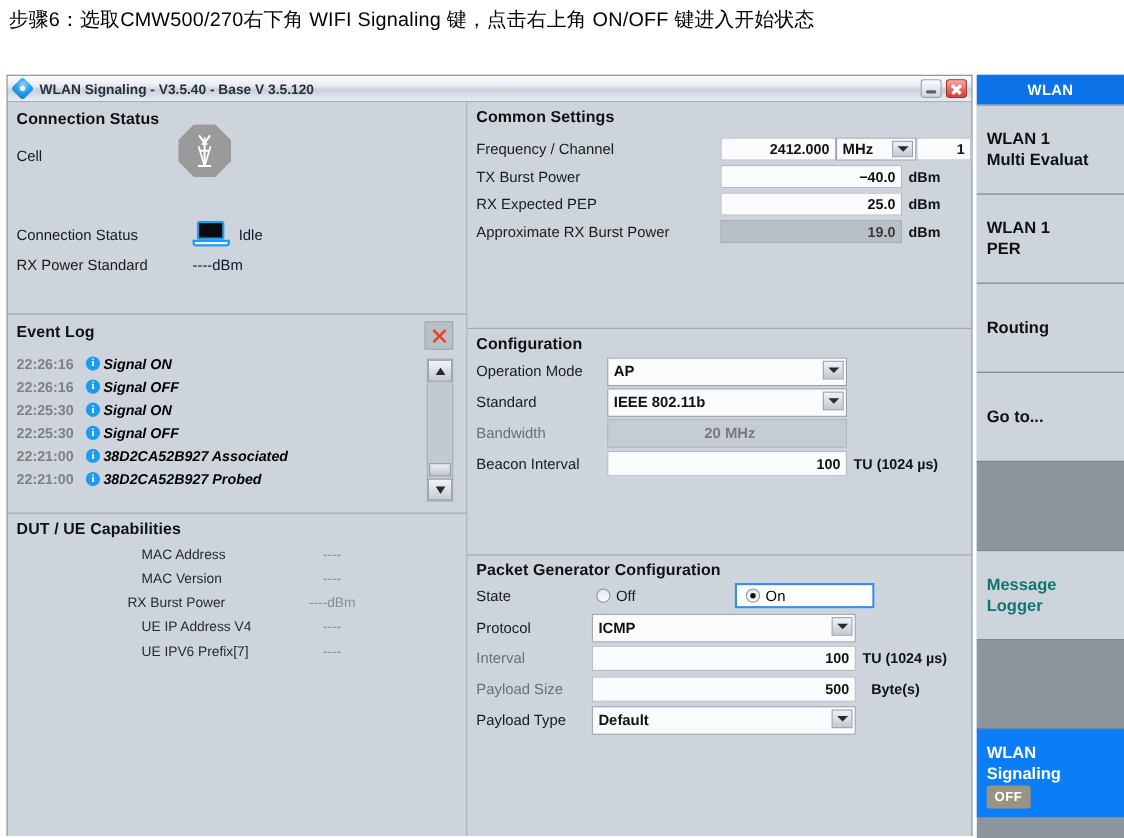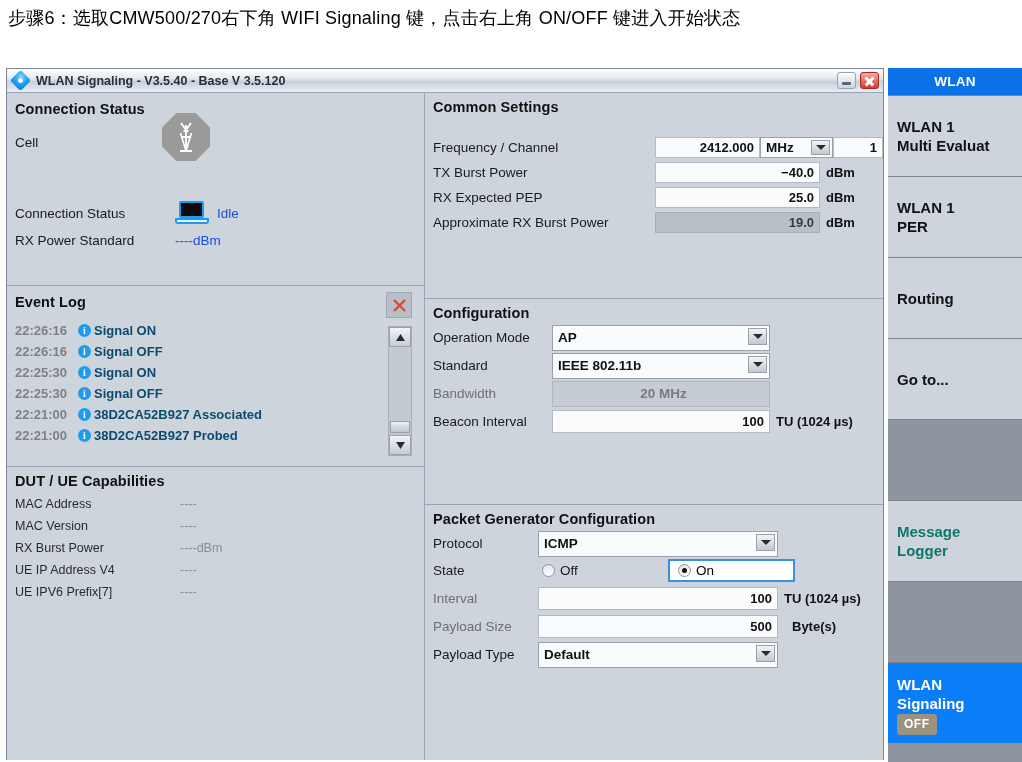--- a/index.html
+++ b/index.html
@@ -156,21 +156,21 @@
     box-sizing: border-box;
   }
   .laptop .base {
     position: absolute; left: 0; top: 17px;
     width: 34px; height: 6px;
     background: #eef6fd;
     border: 2px solid #1e9bef;
     border-radius: 0 0 3px 3px;
     box-sizing: border-box;
   }
-  .muted { color: #1d4ed8; font-size: 13.5px; }
+  .muted { color: #0f172a; font-size: 13.5px; }
 
   
   .evt-panel { position: relative; height: 180px; }
   .evt-close {
     position: absolute; right: 12px; top: 6px;
     width: 26px; height: 26px;
     background: #b9bfc7;
     border: 1px solid #a0a7b0;
     display: flex; align-items: center; justify-content: center;
     box-sizing: border-box;
@@ -189,21 +189,21 @@
   .evt-time { color: #808080; font-weight: bold; width: 62px; flex: 0 0 auto;}
   .info-ic {
     width: 13px; height: 13px; border-radius: 50%;
     background: #1e9bef;
     color: #fff; font-size: 10px; font-weight: bold;
     display: flex; align-items: center; justify-content: center;
     margin: 0 3px 0 1px;
     flex: 0 0 auto;
     font-family: "Liberation Serif", serif;
   }
-  .evt-msg { color: #0c4a6e; font-weight: bold; white-space: nowrap;}
+  .evt-msg { color: #000000; font-weight: bold; white-space: nowrap; font-style: italic;}
 
   .scrollbar {
     position: absolute; right: 12px; top: 40px;
     width: 24px; height: 130px;
     background: #c3c9d1;
     border: 1px solid #a8aeb6;
     box-sizing: border-box;
   }
   .sb-btn {
     width: 22px; height: 20px;
@@ -216,21 +216,21 @@
   .sb-thumb {
     position: absolute; left: 1px; bottom: 22px;
     width: 20px; height: 12px;
     background: linear-gradient(to bottom, #eceff3, #c0c6ce);
     border: 1px solid #9aa1aa;
     box-sizing: border-box;
   }
 
   
   .dut-panel { position: relative; padding: 6px 0 0 8px; }
-  .dut-row { display: flex; font-size: 12.5px; height: 22px; align-items: center; color: #2a2a2a; }
+  .dut-row { display: flex; font-size: 12.5px; height: 22px; align-items: center; color: #2a2a2a; justify-content: center; }
   .dut-row .k { width: 165px; flex: 0 0 auto; }
   .dut-row .v { color: #8d8d8d; }
 
   
   .sec { position: relative; padding: 6px 0 0 8px; box-sizing: border-box; }
   .frow { display: flex; align-items: center; height: 25px; }
   .flabel { font-size: 13.5px; color: #1a1a1a; white-space: nowrap; }
   .flabel.dimmed { color: #6f6f6f; }
   .fval {
     background: #fafbfc;
@@ -490,21 +490,21 @@
           <span class="v">----</span>
         </div>
       </div>
     </div>
 
     <div class="col-right">
 
       <div class="sec" style="height:205px">
         <div class="panel-title">Common Settings</div>
 
-        <div class="frow" style="margin-top:20px">
+        <div class="frow" style="margin-top:8px">
           <span class="flabel" style="width:222px">Frequency / Channel</span>
           <span class="fval" style="width:105px">2412.000</span>
           <span class="combo" style="width:73px; height:21px; justify-content:flex-start;">
             <span>MHz</span>
             <span class="arrow-box" style="height:15px;top:2px">
                 <span class="caret"></span>
               </span>
           </span>
           <span class="fval" style="width:50px">1</span>
         </div>
@@ -563,39 +563,39 @@
           <span class="fval" style="width:218px;height:23px">100</span>
           <span class="unit">TU  (1024 µs)</span>
         </div>
       </div>
 
       <div class="hsep"></div>
 
       <div class="sec">
         <div class="panel-title">Packet Generator Configuration</div>
 
+        <div class="frow" style="margin-top:2px">
+          <span class="flabel" style="width:109px">State</span>
+          <span class="radio-wrap" style="width:126px">
+            <span class="radio"></span>
+            <span>Off</span>
+          </span>
+          <span class="onbox" style="width:127px">
+            <span class="radio on"></span>
+            <span style="font-size:13.5px">On</span>
+          </span>
+        </div>
+
         <div class="frow" style="margin-top:4px">
           <span class="flabel" style="width:105px">Protocol</span>
           <span class="combo" style="width:240px">
             <span>ICMP</span>
             <span class="arrow-box">
                 <span class="caret"></span>
               </span>
-          </span>
-        </div>
-
-        <div class="frow" style="margin-top:2px">
-          <span class="flabel" style="width:109px">State</span>
-          <span class="radio-wrap" style="width:126px">
-            <span class="radio"></span>
-            <span>Off</span>
-          </span>
-          <span class="onbox" style="width:127px">
-            <span class="radio on"></span>
-            <span style="font-size:13.5px">On</span>
           </span>
         </div>
 
         <div class="frow" style="margin-top:3px">
           <span class="flabel dimmed" style="width:105px">Interval</span>
           <span class="fval" style="width:240px;height:23px">100</span>
           <span class="unit">TU  (1024 µs)</span>
         </div>
 
         <div class="frow" style="margin-top:3px">

